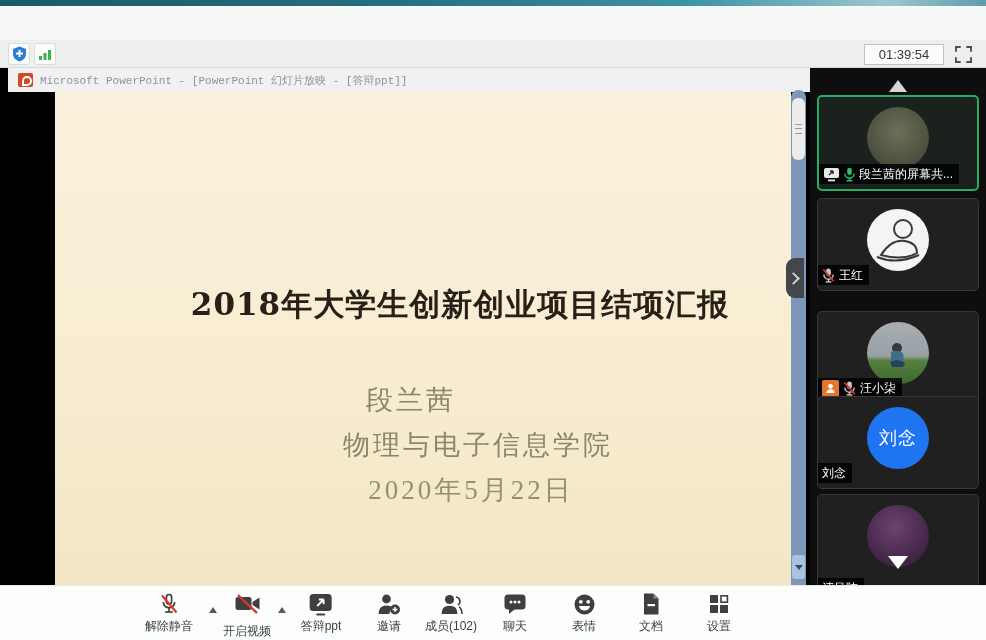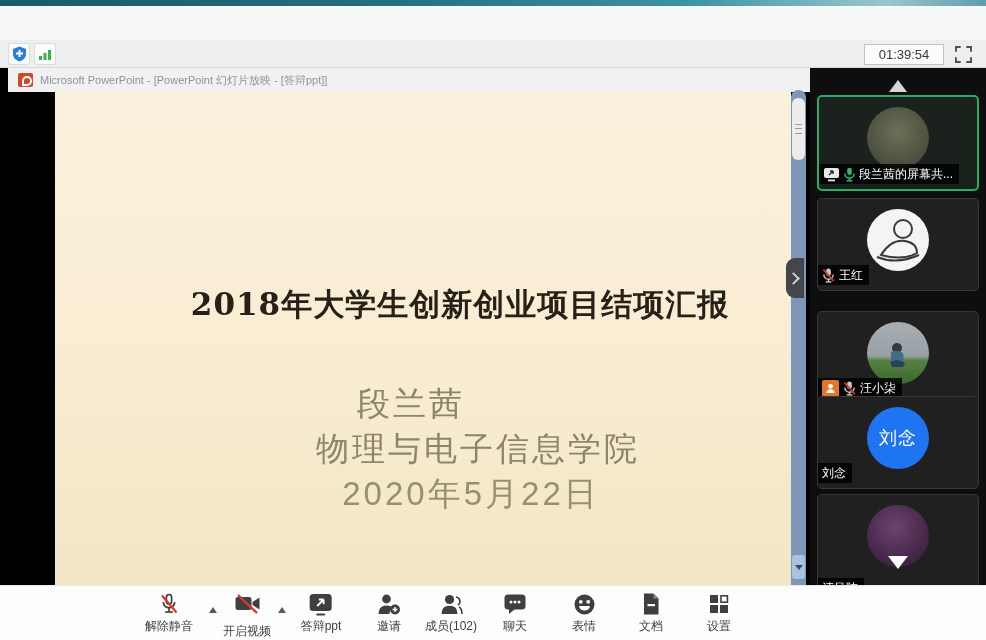--- a/index.html
+++ b/index.html
@@ -24,38 +24,38 @@
   .statusbar { position:absolute; left:0; top:40px; width:986px; height:28px; background:#edefef; border-bottom:1px solid #d8dadb; }
   .sbox { position:absolute; top:3px; width:22px; height:22px; background:#fbfcfc; border:1px solid #d9dbdc; border-radius:3px;
     display:flex; align-items:center; justify-content:center; }
   .sbox.shield { left:8px; } .sbox.net { left:34px; }
   .timerbox { position:absolute; right:42px; top:4px; width:80px; height:21px; background:#fbfbfb; border:1px solid #bfc3c5;
     font-size:13px; color:#33383b; display:flex; align-items:center; justify-content:center;text-align:right; }
   .fsbox { position:absolute; right:12px; top:4px; width:22px; height:21px; display:flex; align-items:center; justify-content:center; }
 
   
   .share { position:absolute; left:0; top:68px; width:810px; height:517px; background:#000; }
-  .ppt-titlebar { position:absolute; left:8px; top:0; width:922px; height:24px; background:#f1f1f1; }
+  .ppt-titlebar { position:absolute; left:8px; top:0; width:922px; height:24px; background:#f1f1f1;font-family:Liberation Mono, monospace; }
   .ppt-ico { position:absolute; left:10px; top:5px; width:15px; height:14px; background:#d24726; border-radius:2px; }
   .ppt-ico::after { content:""; position:absolute; left:4px; top:3px; width:6px; height:6px; border:2px solid #fff; border-radius:50% 50% 50% 0; }
   .ppt-title { position:absolute; left:32px; top:5px; font-size:11px; color:#8f9396; white-space:nowrap; }
   .pctl { position:absolute; top:3px; width:26px; height:18px; }
   .pctl.min { right:80px; } .pctl.max { right:42px; } .pctl.cls { right:6px; }
   .pctl.min::after { content:""; position:absolute; left:7px; top:11px; width:11px; border-top:1.6px solid #8a8e91; }
   .pctl.max::after { content:""; position:absolute; left:8px; top:4px; width:10px; height:10px; border:1.6px solid #8a8e91; }
   .pctl.cls::before, .pctl.cls::after { content:""; position:absolute; left:6px; top:9px; width:14px; border-top:1.6px solid #8a8e91; }
   .pctl.cls::before { transform:rotate(45deg); } .pctl.cls::after { transform:rotate(-45deg); }
 
   .slide-black { position:absolute; left:8px; top:24px; width:783px; height:493px; background:#000; overflow:hidden; }
   .slide { position:absolute; left:47px; top:0; width:810px; height:493px;
     background:linear-gradient(180deg,#faf1dc 0%,#f8edd2 55%,#f3e6c6 100%); }
   .slide-title { position:absolute; left:50%; top:192px; transform:translateX(-50%); white-space:nowrap;
     font-family:"DejaVu Serif", serif; font-weight:bold; font-size:31px; color:#262017; letter-spacing:1px; }
   .slide-line { position:absolute; transform:translateX(-50%); white-space:nowrap;
-    font-family:Liberation Sans, sans-serif; font-size:33px; color:#8d8569; letter-spacing:3px; }
+    font-family:Liberation Serif, serif; font-size:27px; color:#8d8569; letter-spacing:3px; }
   .sl1 { left:356px; top:290px; } .sl2 { left:423px; top:335px; } .sl3 { left:416px; top:380px; color:#97906f; }
 
   
   .vscroll { position:absolute; left:791px; top:22px; width:15px; height:495px; background:#7e97b8; border-radius:7px 7px 0 0; }
   .vthumb { position:absolute; left:1px; top:8px; width:13px; height:62px; background:#ececec; border-radius:6px; }
   .vthumb::after { content:""; position:absolute; left:3px; top:26px; width:7px; height:8px;
     border-top:1.5px solid #9a9a9a; border-bottom:1.5px solid #9a9a9a; }
   .vthumb::before { content:""; position:absolute; left:3px; top:29.5px; width:7px; border-top:1.5px solid #9a9a9a; }
   .vdown { position:absolute; left:1px; bottom:6px; width:13px; height:24px; background:#a9c2e0; border-radius:3px;
     display:flex; align-items:center; justify-content:center; }

